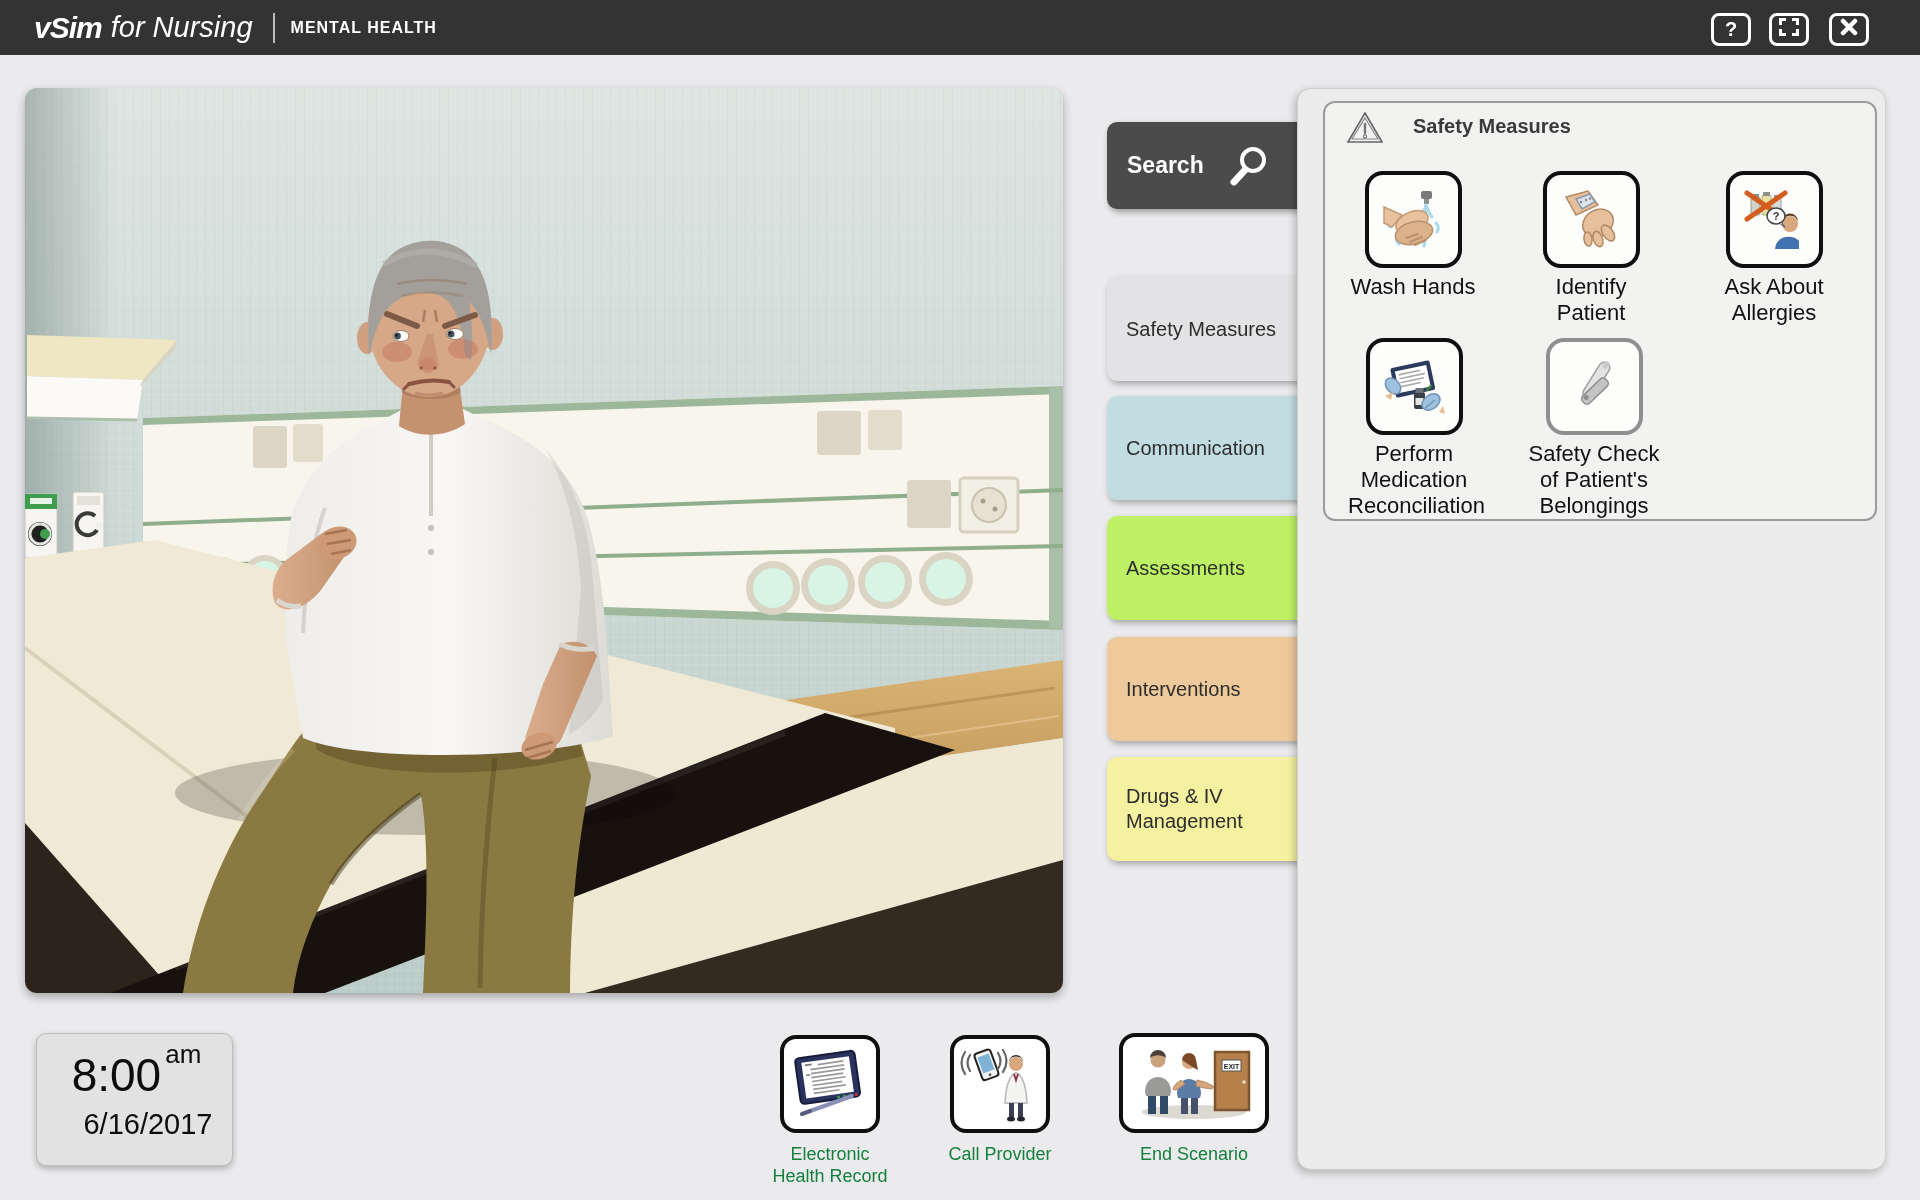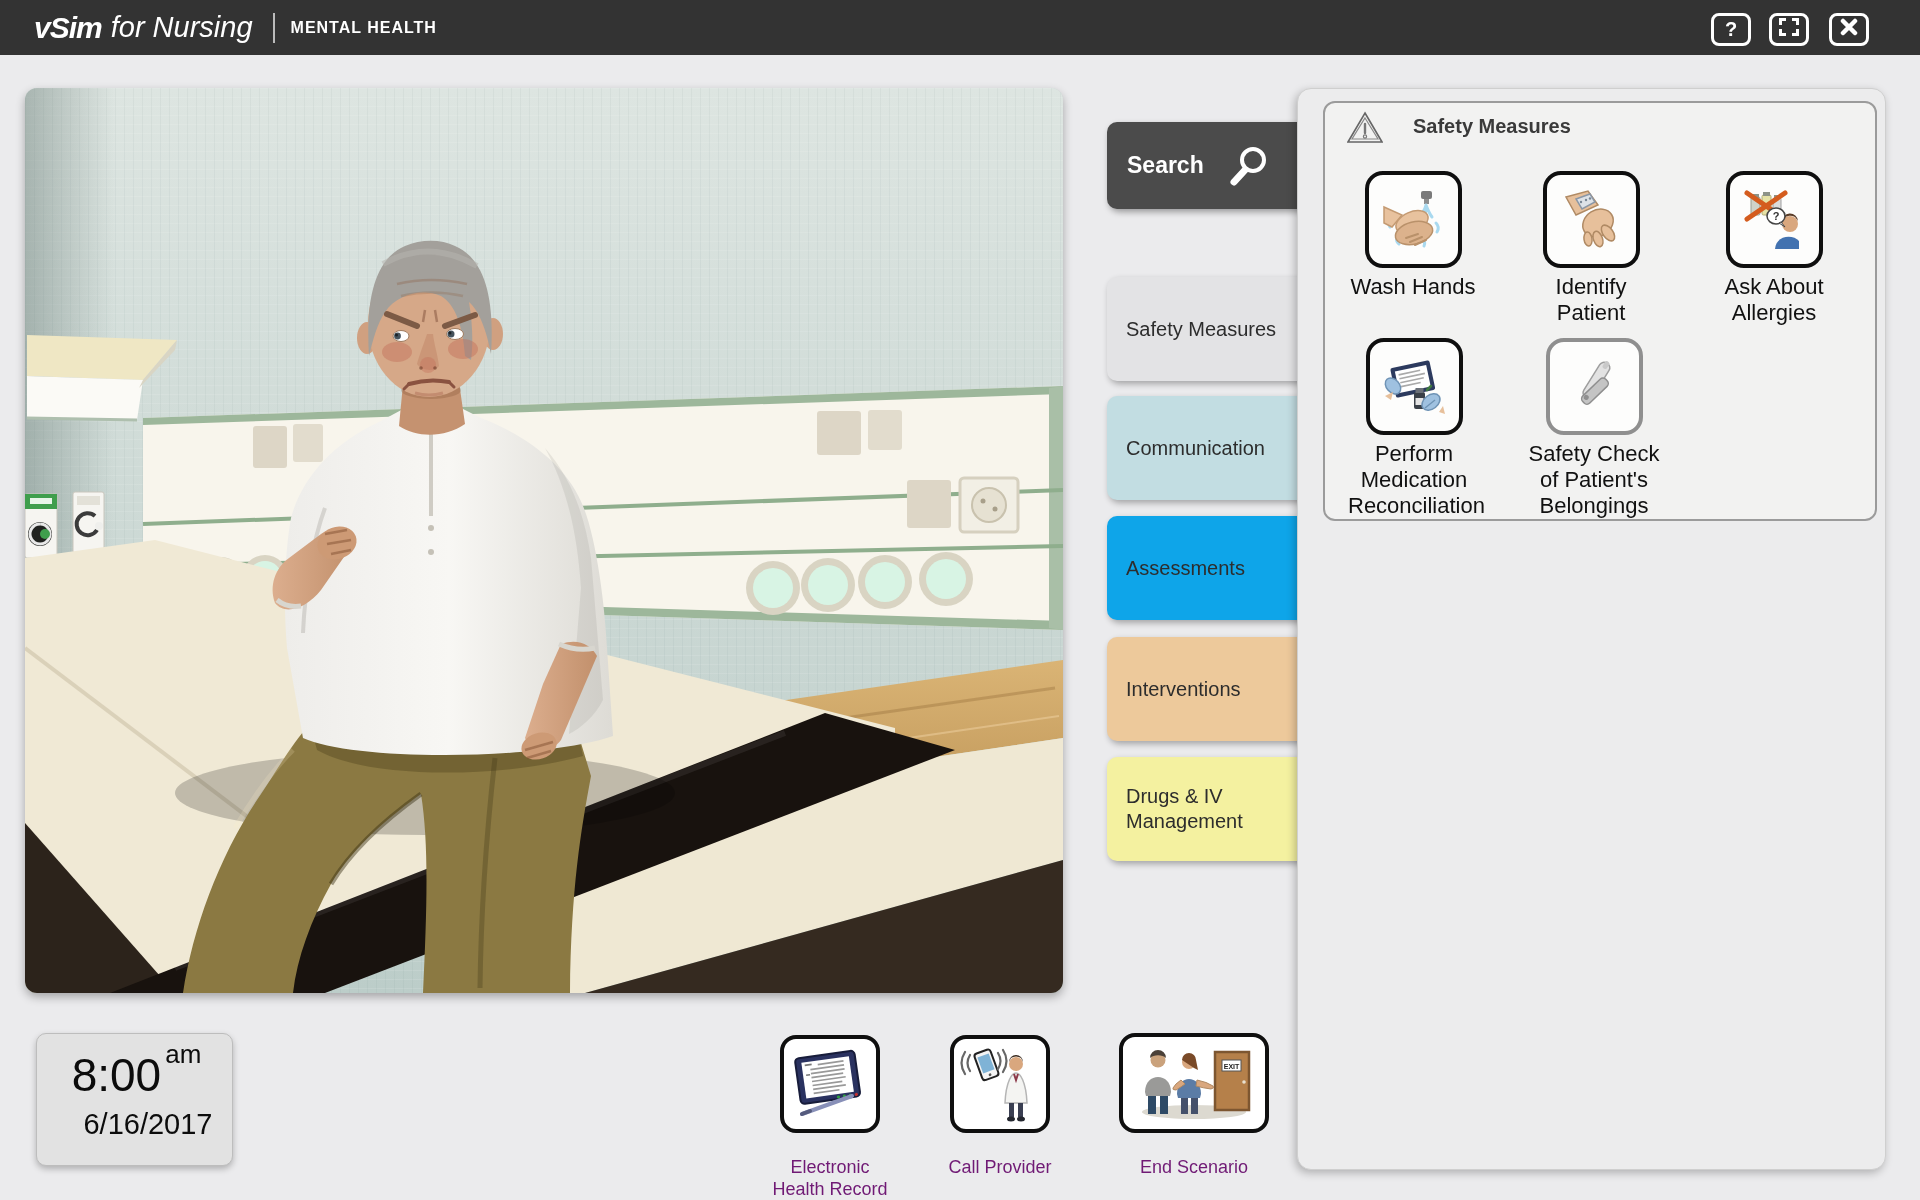--- a/index.html
+++ b/index.html
@@ -37,21 +37,21 @@
   #search { position:absolute; left:1107px; top:122px; width:205px; height:87px; background:#4b4b4b;
             border-radius:10px; box-shadow:2px 3px 6px rgba(0,0,0,.35); display:flex; align-items:center;
             cursor:pointer; }
   #search .lbl { color:#fff; font-size:23px; font-weight:bold; margin-left:20px; }
   #search svg { margin-left:22px; }
   .tab { position:absolute; left:1107px; width:205px; height:104px; border-radius:10px;
          box-shadow:2px 3px 6px rgba(0,0,0,.3); display:flex; align-items:center;
          padding-left:19px; font-size:20px; color:#2d2d2d; cursor:pointer; line-height:1.25; }
   #tab-0 { top:277px; background:#e3e3e5; }
   #tab-1 { top:396px; background:#c2dde2; }
-  #tab-2 { top:516px; background:#0ea5e9; }
+  #tab-2 { top:516px; background:#bef264; }
   #tab-3 { top:637px; background:#edc99b; }
   #tab-4 { top:757px; background:#f4f1a0; }
   #tab-4 .t { width:130px; }
 
   
   #panel { position:absolute; left:1297px; top:88px; width:589px; height:1082px; background:#ececed;
            border:1px solid #cfcfcf; border-radius:14px; box-shadow:-2px 3px 8px rgba(0,0,0,.25); }
   #groupbox { position:absolute; left:25px; top:12px; width:554px; height:420px; background:#f2f2f1;
               border:2px solid #9b9b9b; border-radius:12px; }
   #panel-header { position:absolute; left:0; top:0; width:100%; height:52px; }
@@ -62,21 +62,21 @@
               border-radius:18px; display:flex; align-items:center; justify-content:center; cursor:pointer; }
   .icon-btn.disabled { border-color:#8f8f8f; }
   .cell .lab { margin:6px auto 0; width:132px; font-size:22px; color:#111; line-height:1.18; }
   #cell-0 { left:-2px; top:68px; } #cell-1 { left:176px; top:68px; } #cell-2 { left:359px; top:68px; }
   #cell-3 { left:-1px; top:235px; } #cell-4 { left:179px; top:235px; }
 
   
   .fcell { position:absolute; text-align:center; }
   .fbtn { background:#fff; border:4px solid #0f0f0f; border-radius:16px; margin:0 auto;
           display:flex; align-items:center; justify-content:center; cursor:pointer; }
-  .fcell .lab { font-size:18px; color:#701a75; line-height:1.2; margin-top:24px; }
+  .fcell .lab { font-size:18px; color:#15803d; line-height:1.2; margin-top:11px; }
   #f-ehr { left:760px; top:1035px; width:140px; }
   #f-ehr .fbtn { width:100px; height:98px; }
   #f-ehr .lab { width:128px; margin-left:6px; }
   #f-call { left:930px; top:1035px; width:140px; }
   #f-call .fbtn { width:100px; height:98px; }
   #f-end { left:1118px; top:1033px; width:152px; }
   #f-end .fbtn { width:150px; height:100px; }
 </style>
 </head>
 <body>

